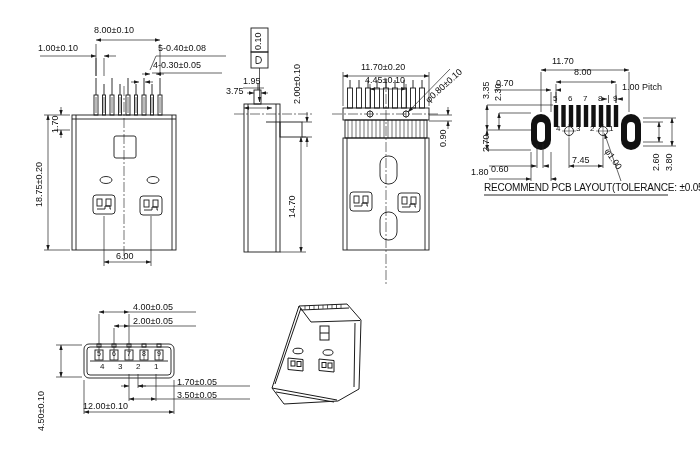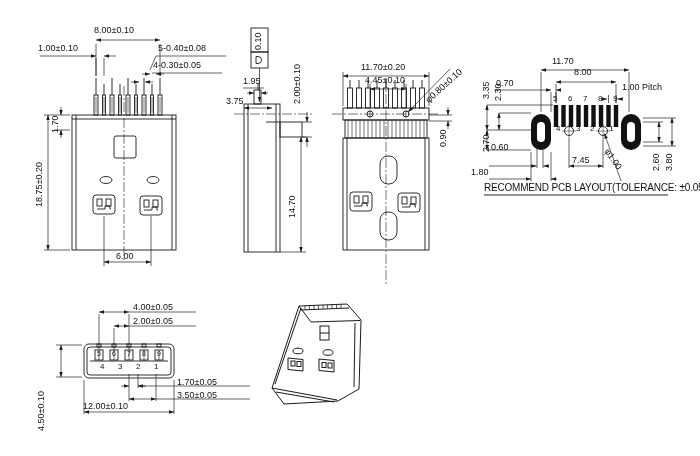--- a/index.html
+++ b/index.html
@@ -379,39 +379,39 @@
 </svg>
 
 <div class="lbl" style="left:94px;top:26px">8.00±0.10</div>
 <div class="lbl" style="left:38px;top:44px">1.00±0.10</div>
 <div class="lbl" style="left:158px;top:44px">5-0.40±0.08</div>
 <div class="lbl" style="left:153px;top:61px">4-0.30±0.05</div>
 <div class="lbl v" style="left:51px;top:133px">1.70</div>
 <div class="lbl v" style="left:35px;top:207px">18.75±0.20</div>
 <div class="lbl" style="left:116px;top:252px">6.00</div>
 
-<div class="lbl" style="left:226px;top:97px">3.75</div>
+<div class="lbl" style="left:226px;top:87px">3.75</div>
 <div class="lbl" style="left:243px;top:77px">1.95</div>
 <div class="lbl v" style="left:254px;top:50px">0.10</div>
 <div class="lbl v" style="left:293px;top:104px">2.00±0.10</div>
 <div class="lbl v" style="left:288px;top:218px">14.70</div>
 
 <div class="lbl" style="left:361px;top:63px">11.70±0.20</div>
 <div class="lbl" style="left:365px;top:76px">4.45±0.10</div>
 <div class="lbl" style="left:424px;top:98px;transform:rotate(-42deg);transform-origin:0 0">φ0.80±0.10</div>
 <div class="lbl v" style="left:439px;top:147px">0.90</div>
 
 <div class="lbl" style="left:552px;top:57px">11.70</div>
 <div class="lbl" style="left:574px;top:68px">8.00</div>
 <div class="lbl" style="left:496px;top:79px">0.70</div>
 <div class="lbl" style="left:622px;top:83px">1.00 Pitch</div>
 <div class="lbl v" style="left:482px;top:99px">3.35</div>
 <div class="lbl v" style="left:494px;top:101px">2.30</div>
 <div class="lbl v" style="left:482px;top:152px">2.70</div>
-<div class="lbl" style="left:491px;top:143px">0.60</div>
+<div class="lbl" style="left:491px;top:165px">0.60</div>
 <div class="lbl" style="left:471px;top:168px">1.80</div>
 <div class="lbl" style="left:572px;top:156px">7.45</div>
 <div class="lbl" style="left:610px;top:147px;transform:rotate(56deg);transform-origin:0 0">φ1.00</div>
 <div class="lbl v" style="left:652px;top:171px">2.60</div>
 <div class="lbl v" style="left:665px;top:171px">3.80</div>
 <div class="lbl s8" style="left:553px;top:95px">5</div>
 <div class="lbl s8" style="left:568px;top:95px">6</div>
 <div class="lbl s8" style="left:583px;top:95px">7</div>
 <div class="lbl s8" style="left:598px;top:95px">8</div>
 <div class="lbl s8" style="left:613px;top:95px">9</div>

